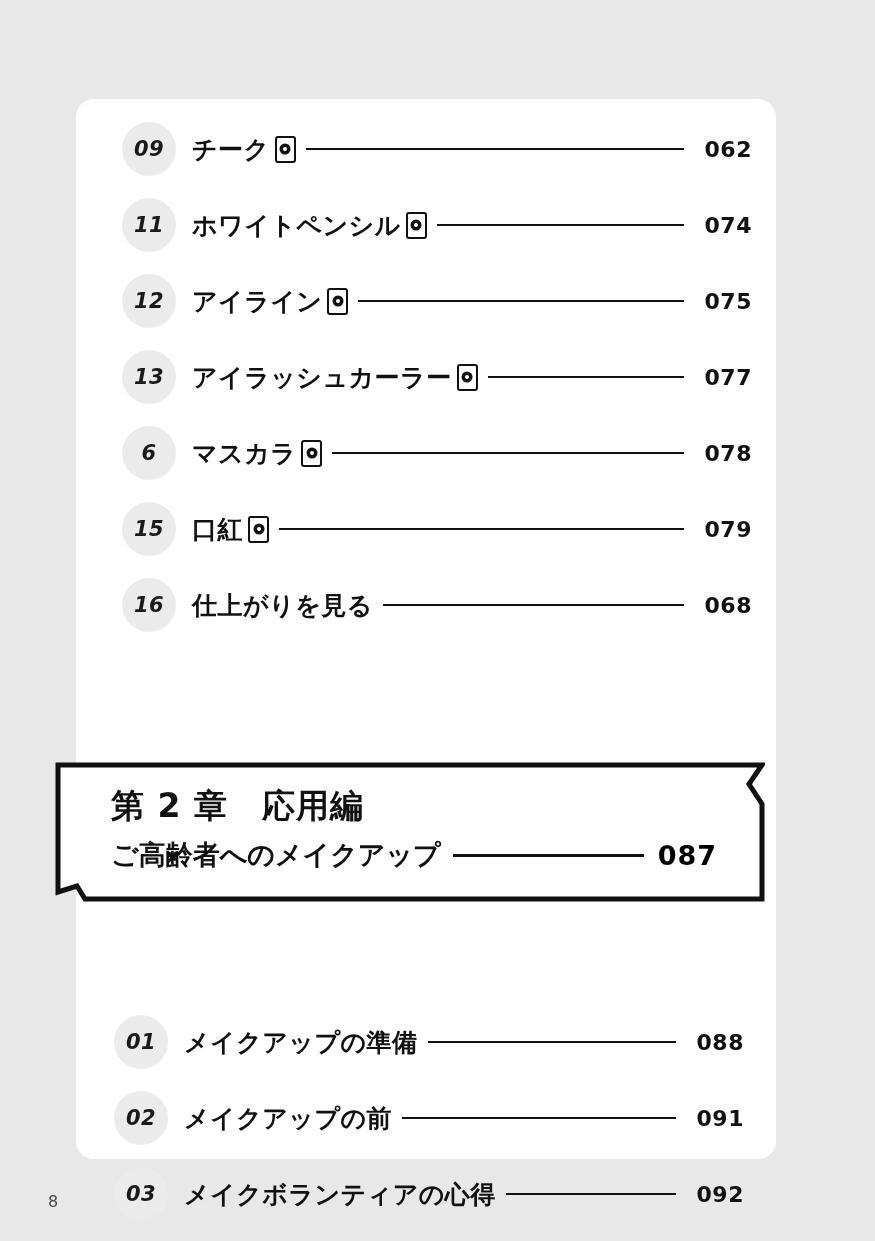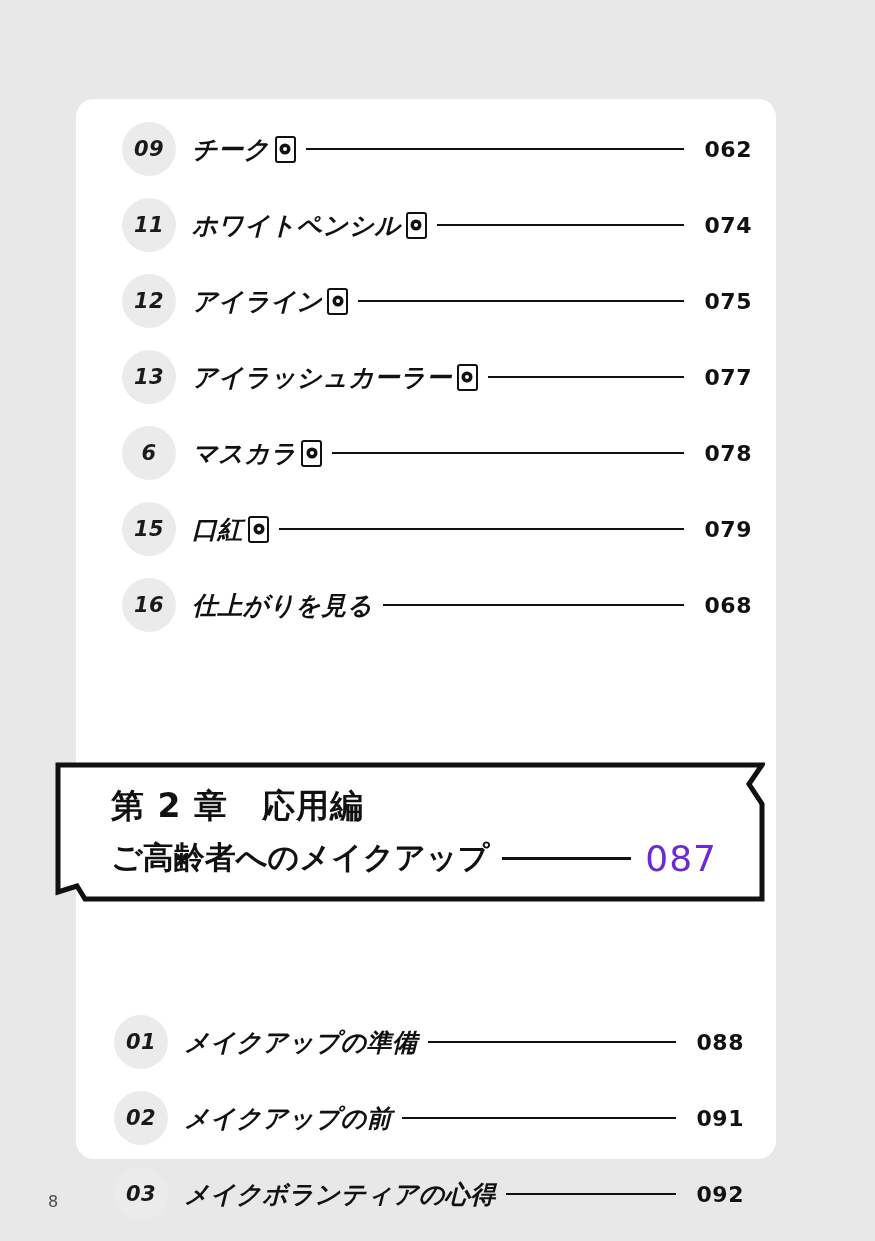--- a/index.html
+++ b/index.html
@@ -61,21 +61,20 @@
   }
 
   .entry-title {
     margin-left: 16px;
     font-size: 25px;
     font-weight: bold;
     color: #111111;
     white-space: nowrap;
     letter-spacing: 0.5px;
     flex: 0 0 auto;
-    font-style: italic;
   }
 
   
   .marker-icon {
     flex: 0 0 auto;
     margin-left: 5px;
     width: 21px;
     height: 27px;
     border: 2.5px solid #111;
     border-radius: 3px;
@@ -150,38 +149,38 @@
     letter-spacing: 1px;
     white-space: nowrap;
   }
   .chapter-line2 {
     display: flex;
     align-items: center;
     margin-top: 8px;
     padding-right: 8px;
   }
   .chapter-sub {
-    font-size: 31px;
+    font-size: 27px;
     font-weight: bold;
     color: #111;
     white-space: nowrap;
     flex: 0 0 auto;
   }
   .chapter-leader {
     flex: 1 1 auto;
     height: 0;
     border-top: 3px solid #111;
     margin: 0 14px 0 12px;
     min-width: 20px;
   }
   .chapter-page {
     flex: 0 0 auto;
-    font-size: 36px;
-    font-weight: normal;
-    color: #6d28d9;
+    font-size: 27px;
+    font-weight: bold;
+    color: #000000;
     letter-spacing: 1px;
   }
 
   
   .toc-list-lower {
     position: absolute;
     left: 0;
     top: 905px;
     width: 100%;
   }

